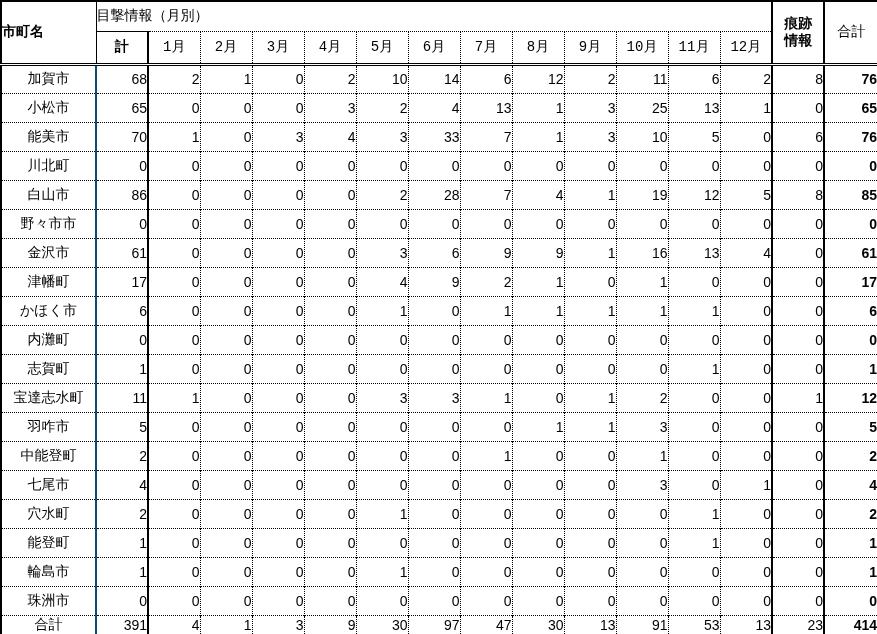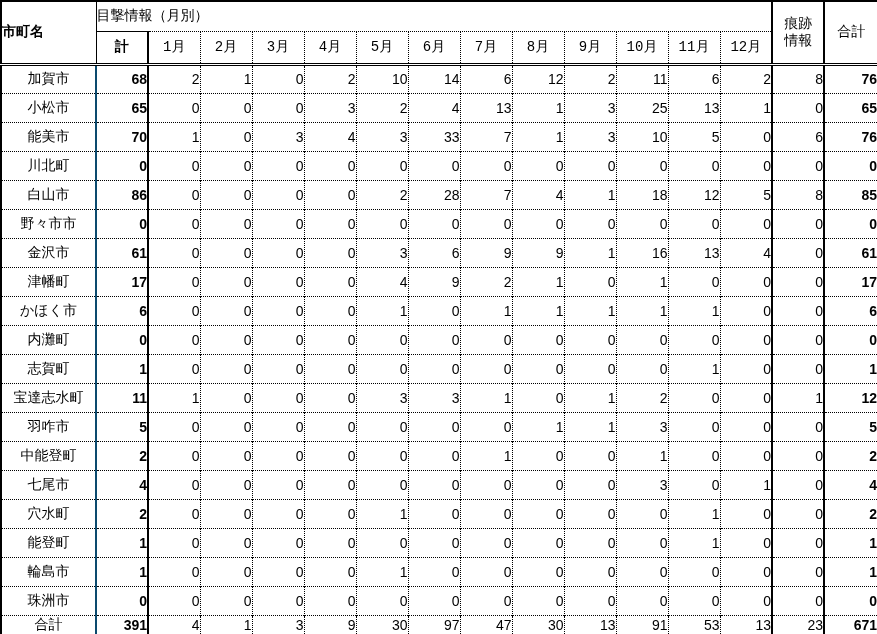--- a/index.html
+++ b/index.html
@@ -57,21 +57,21 @@
   }
   th.h-month {
     font-weight: normal;
     text-align: center;
     border-left: 1px dotted #000;
     border-top: 1px dotted #000;
     border-bottom: 3px double #000;
     font-family: Liberation Mono, monospace;
   }
   th.h-trace {
-    font-weight: normal;
+    font-weight: bold;
     text-align: center;
     line-height: 17px;
     border-left: 2px solid #000;
     border-right: 2px solid #000;
     border-bottom: 3px double #000;
   }
   th.h-total {
     font-weight: normal;
     font-size: 18px;
     text-align: center;
@@ -82,21 +82,21 @@
   tr.footer-row { height: 20px; }
   td.c-name {
     text-align: center;
     padding-left: 6px;
     border-top: 1px dotted #000;
     border-right: 2px solid #0c4a6e;
   }
   td.c-kei {
     text-align: right;
     padding-right: 6px;
-    font-weight: bold;
+    font-weight: normal;
     border-top: 1px dotted #000;
     border-right: 2px solid #000;
   }
   td.c-m {
     text-align: right;
     padding-right: 10px;
     border-top: 1px dotted #000;
     border-left: 1px dotted #000;
   }
   td.c-trace {
@@ -245,21 +245,21 @@
         <td class="c-kei">86</td>
         <td class="c-m">0</td>
         <td class="c-m">0</td>
         <td class="c-m">0</td>
         <td class="c-m">0</td>
         <td class="c-m">2</td>
         <td class="c-m">28</td>
         <td class="c-m">7</td>
         <td class="c-m">4</td>
         <td class="c-m">1</td>
-        <td class="c-m">18</td>
+        <td class="c-m">19</td>
         <td class="c-m">12</td>
         <td class="c-m">5</td>
         <td class="c-trace">8</td>
         <td class="c-total">85</td>
       </tr>
       <tr class="data-row">
         <td class="c-name">野々市市</td>
         <td class="c-kei">0</td>
         <td class="c-m">0</td>
         <td class="c-m">0</td>
@@ -519,16 +519,16 @@
         <td class="c-m">9</td>
         <td class="c-m">30</td>
         <td class="c-m">97</td>
         <td class="c-m">47</td>
         <td class="c-m">30</td>
         <td class="c-m">13</td>
         <td class="c-m">91</td>
         <td class="c-m">53</td>
         <td class="c-m">13</td>
         <td class="c-trace">23</td>
-        <td class="c-total">671</td>
+        <td class="c-total">414</td>
       </tr>
     </tbody>
 </table>
 
 </body></html>

